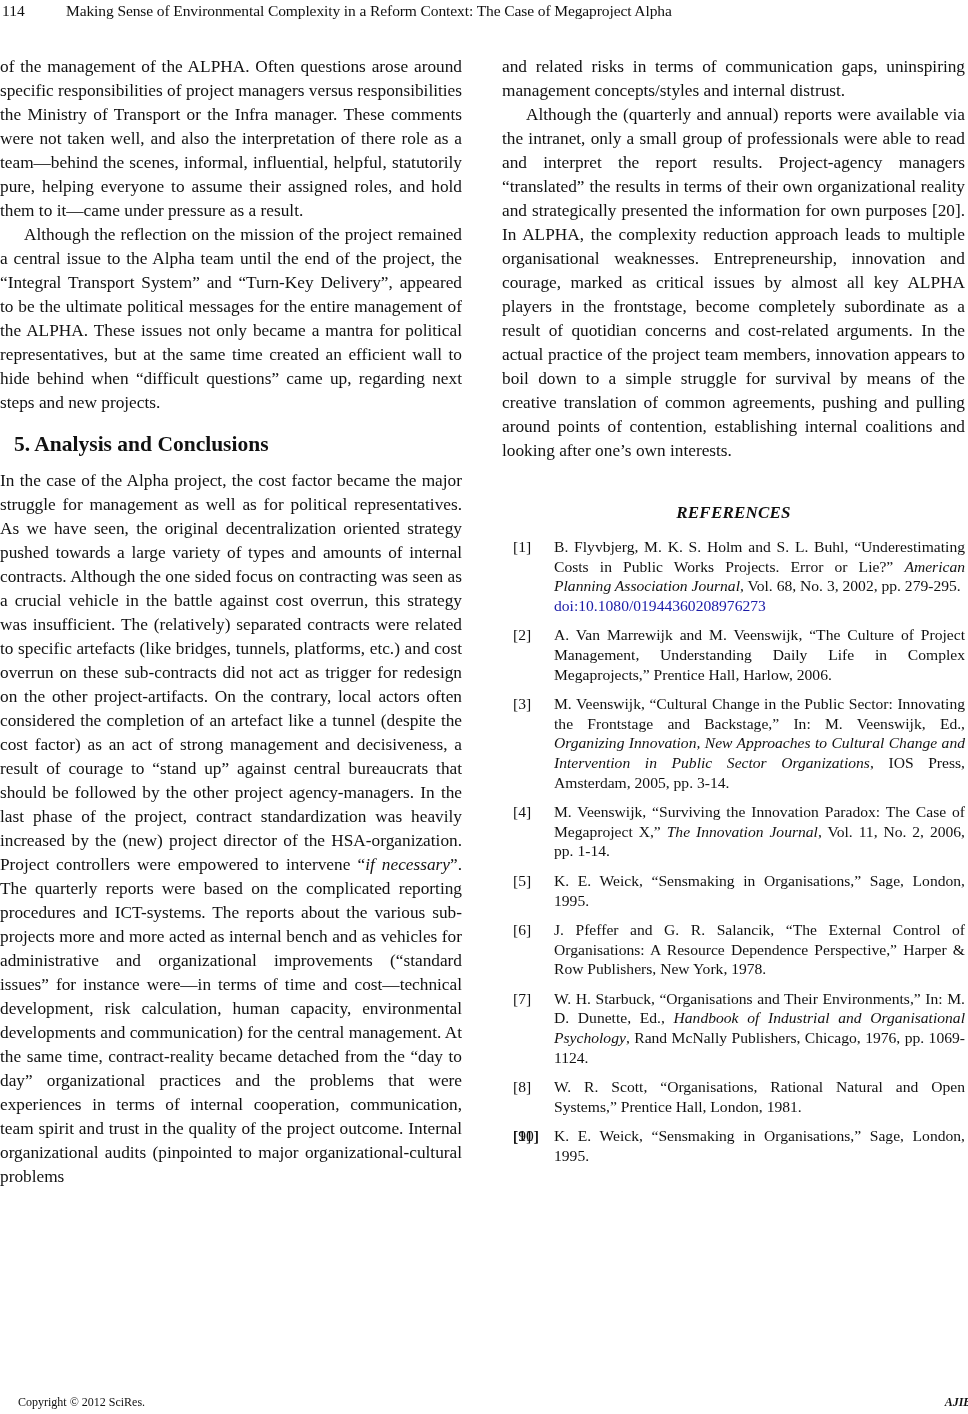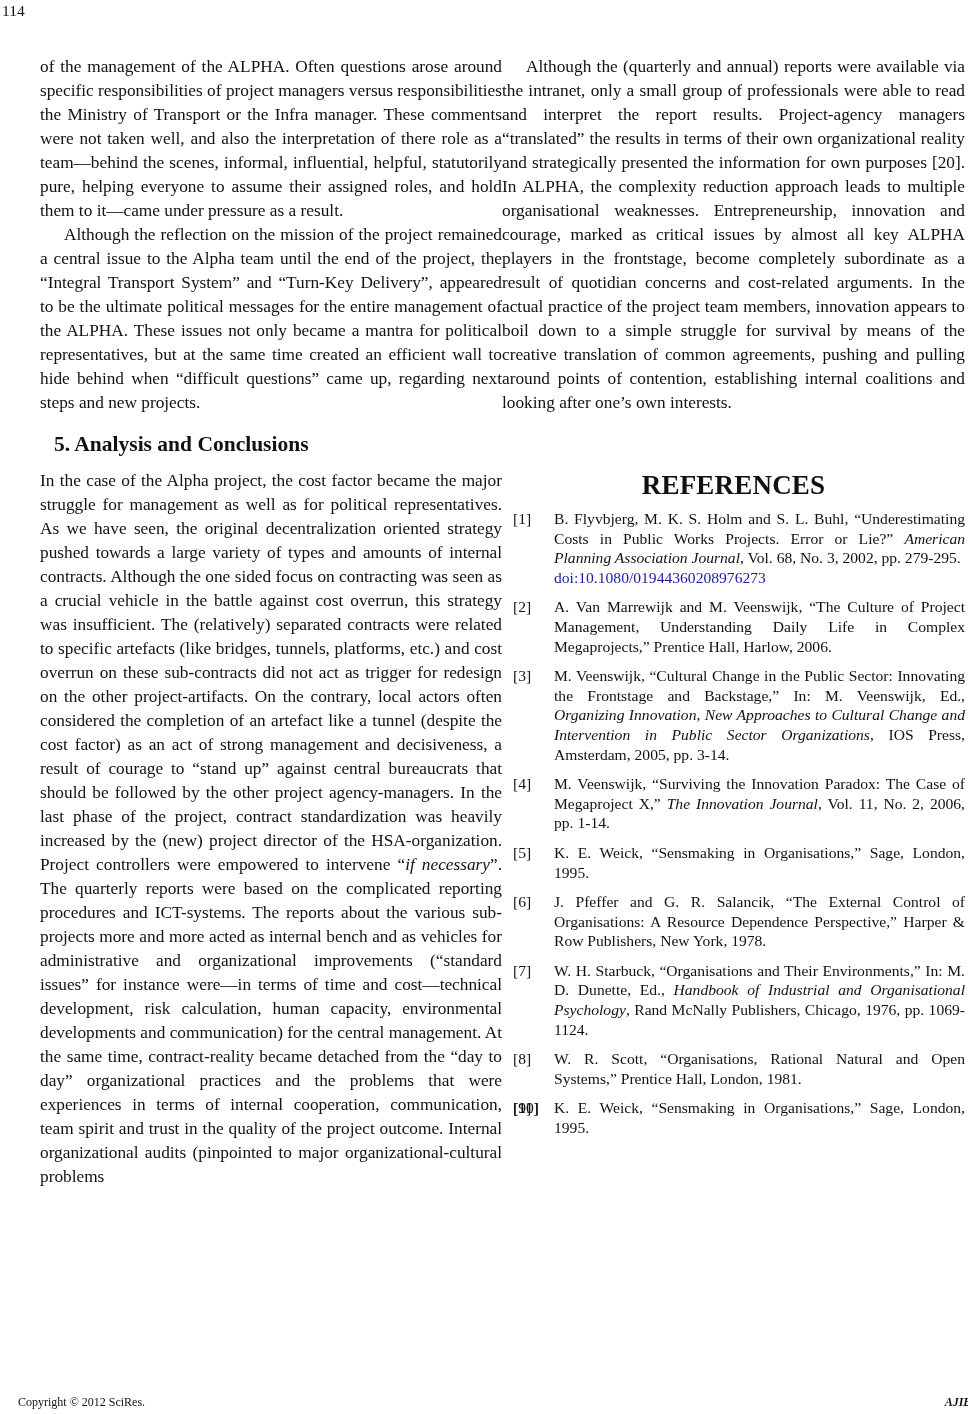--- a/index.html
+++ b/index.html
@@ -8,33 +8,33 @@
     font-family: "Liberation Serif", "DejaVu Serif", serif; color: #111;
   }
   .header {
     position: absolute; left: 0; top: 0; width: 968px; height: 24px;
     font-size: 15.5px; line-height: 20px;
   }
   .header .pnum { position: absolute; left: 2px; top: 1px; }
   .header .rtitle { position: absolute; left: 66px; top: 1px; letter-spacing: -0.1px; }
 
   .col { position: absolute; top: 55px; width: 462px; font-size: 17.3px; line-height: 24px; }
-  .col.left { left: 0px; padding-left: 40px; }
+  .col.left { left: 0px; }
   .col.right { left: 502px; width: 463px; }
   .col p { margin: 0; text-align: justify; }
   .col p.indent { text-indent: 24px; }
   .col p + p { margin-top: 0px; }
 
   .sec-heading {
     font-family: "Liberation Serif", serif; font-weight: bold; font-size: 21.5px;
     margin: 15px 0 11px 14px; line-height: 28px;
   }
   .refs-heading {
-    text-align: center; font-weight: bold; font-size: 27px; line-height: 28px;
-    margin: 56px 0 10px 0; letter-spacing: 0.2px;
+    text-align: center; font-weight: bold; font-size: 17px; line-height: 28px;
+    margin: 36px 0 10px 0; letter-spacing: 0.2px; font-style: italic;
   }
   .ref {
     position: relative; padding-left: 52px; font-size: 15.6px; line-height: 19.6px;
     text-align: justify; margin-bottom: 10px;
   }
   .ref .rnum { position: absolute; left: 11px; top: 0; }
   .ref .rtext { display: block; }
   .ref a { color: #1a1aa6; display: block; text-align: left; }
 
   .footer {
@@ -42,30 +42,32 @@
     font-size: 12px;
   }
   .footer .copy { position: absolute; left: 0; top: 0; }
   .footer .journal { position: absolute; right: 4px; top: 0; font-weight: bold; font-style: italic; }
 </style>
 </head>
 <body>
 
 <div class="header">
   <span class="pnum">114</span>
+  <span class="rtitle">Making Sense of Environmental Complexity in a Reform Context: The Case of Megaproject Alpha</span>
 </div>
 
 <div class="col left">
   <p>of the management of the ALPHA. Often questions arose around specific responsibilities of project managers versus responsibilities the Ministry of Transport or the Infra manager. These comments were not taken well, and also the interpretation of there role as a team—behind the scenes, informal, influential, helpful, statutorily pure, helping everyone to assume their assigned roles, and hold them to it—came under pressure as a result.</p>
   <p class="indent">Although the reflection on the mission of the project remained a central issue to the Alpha team until the end of the project, the “Integral Transport System” and “Turn-Key Delivery”, appeared to be the ultimate political messages for the entire management of the ALPHA. These issues not only became a mantra for political representatives, but at the same time created an efficient wall to hide behind when “difficult questions” came up, regarding next steps and new projects.</p>
   <div class="sec-heading">5. Analysis and Conclusions</div>
   <p><span>In the case of the Alpha project, the cost factor became the major struggle for management as well as for political representatives. As we have seen, the original decentralization oriented strategy pushed towards a large variety of types and amounts of internal contracts. Although the one sided focus on contracting was seen as a crucial vehicle in the battle against cost overrun, this strategy was insufficient. The (relatively) separated contracts were related to specific artefacts (like bridges, tunnels, platforms, etc.) and cost overrun on these sub-contracts did not act as trigger for redesign on the other project-artifacts. On the contrary, local actors often considered the completion of an artefact like a tunnel (despite the cost factor) as an act of strong management and decisiveness, a result of courage to “stand up” against central bureaucrats that should be followed by the other project agency-managers. In the last phase of the project, contract standardization was heavily increased by the (new) project director of the HSA-organization. Project controllers were empowered to intervene “</span><i>if necessary</i><span>”. The quarterly reports were based on the complicated reporting procedures and ICT-systems. The reports about the various sub-projects more and more acted as internal bench and as vehicles for administrative and organizational improvements (“standard issues” for instance were—in terms of time and cost—technical development, risk calculation, human capacity, environmental developments and communication) for the central management. At the same time, contract-reality became detached from the “day to day” organizational practices and the problems that were experiences in terms of internal cooperation, communication, team spirit and trust in the quality of the project outcome. Internal organizational audits (pinpointed to major organizational-cultural problems</span></p>
 </div>
 
 <div class="col right">
+  <p>and related risks in terms of communication gaps, uninspiring management concepts/styles and internal distrust.</p>
   <p class="indent">Although the (quarterly and annual) reports were available via the intranet, only a small group of professionals were able to read and interpret the report results. Project-agency managers “translated” the results in terms of their own organizational reality and strategically presented the information for own purposes [20]. In ALPHA, the complexity reduction approach leads to multiple organisational weaknesses. Entrepreneurship, innovation and courage, marked as critical issues by almost all key ALPHA players in the frontstage, become completely subordinate as a result of quotidian concerns and cost-related arguments. In the actual practice of the project team members, innovation appears to boil down to a simple struggle for survival by means of the creative translation of common agreements, pushing and pulling around points of contention, establishing internal coalitions and looking after one’s own interests.</p>
   <div class="refs-heading">REFERENCES</div>
   <div id="ref-list">
       <div class="ref">
         <span class="rnum">[1]</span>
         <span class="rtext"><span>B. Flyvbjerg, M. K. S. Holm and S. L. Buhl, “Underestimating Costs in Public Works Projects. Error or Lie?” </span><i>American Planning Association Journal</i><span>, Vol. 68, No. 3, 2002, pp. 279-295.</span><a style="color: rgb(26, 26, 166);">doi:10.1080/01944360208976273</a></span>
       </div>
       <div class="ref">
         <span class="rnum">[2]</span>
         <span class="rtext"><span>A. Van Marrewijk and M. Veenswijk, “The Culture of Project Management, Understanding Daily Life in Complex Megaprojects,” Prentice Hall, Harlow, 2006.</span></span>

